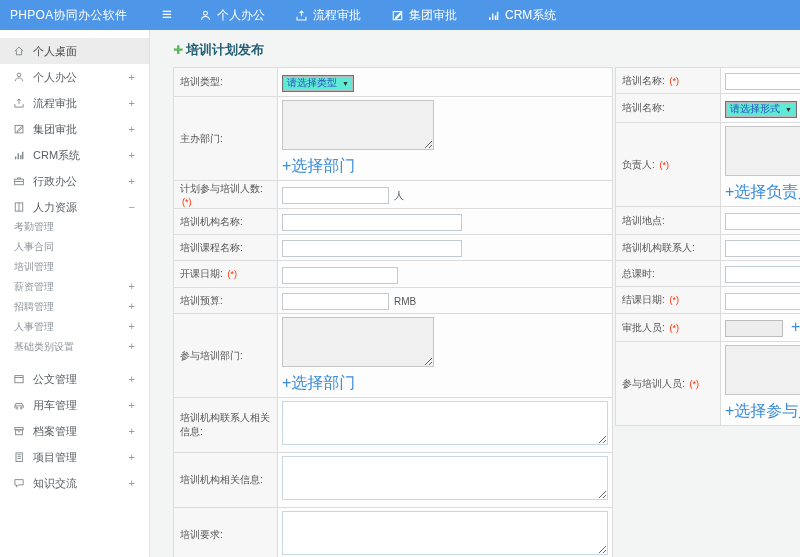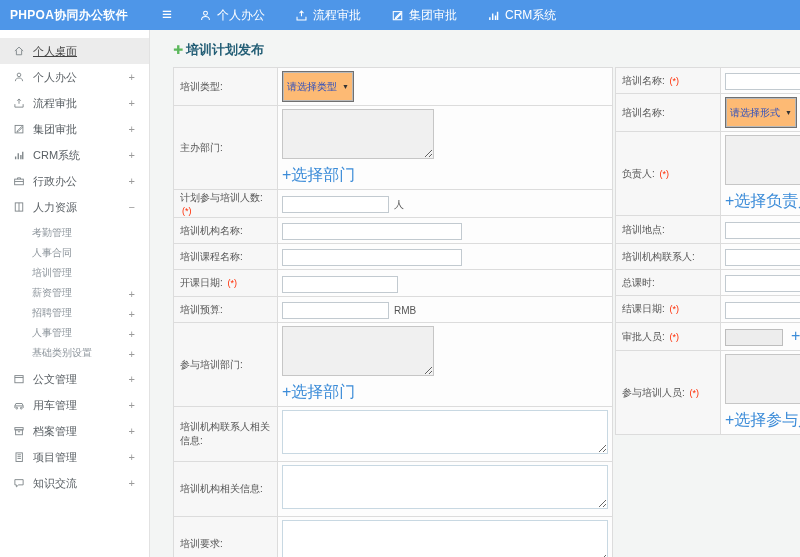--- a/index.html
+++ b/index.html
@@ -2,40 +2,40 @@
 <html><head>
 <meta charset="utf-8">
 <style>
   * { margin:0; padding:0; box-sizing:border-box; }
   html,body { width:800px; height:557px; overflow:hidden;
     font-family:"Liberation Sans","DejaVu Sans",sans-serif; }
   body { background:#f3f5f4; }
 
   
   .topbar { height:30px; background:#4e96e8; display:flex; align-items:center; color:#fff; }
-  .logo { width:150px; padding-left:10px; font-size:12px; font-weight:bold; letter-spacing:.3px; }
+  .logo { width:150px; padding-left:10px; font-size:12px; font-weight:normal; letter-spacing:.3px; }
   .hamburger { width:34px; text-align:center; font-size:17px; font-weight:bold; cursor:pointer; }
   .tmenu { display:flex; align-items:center; }
   .titem { display:flex; align-items:center; gap:5px; padding:0 15px; font-size:12px; cursor:pointer; height:30px; }
   .titem svg { width:13px; height:13px; }
   .caret { font-size:8px; margin-left:2px; }
 
   
   .main { display:flex; height:527px; }
   .sidebar { width:150px; background:#fff; border-right:1px solid #e2e2e2; padding-top:8px; flex:none; }
   .content { flex:1; overflow:hidden; padding-left:23px; }
 
   
   .side-item { position:relative; height:26px; display:flex; align-items:center; padding-left:13px;
     font-size:11px; color:#5a6065; cursor:pointer; }
   .side-item svg { width:12px; height:12px; color:#7d8488; margin-right:8px; flex:none; }
-  .side-item.active { background:#ececec; color:#444;text-decoration:underline; }
+  .side-item.active { background:#ececec; color:#444; }
   .expand { position:absolute; right:14px; color:#9a9a9a; font-size:11px; }
   .sub-list { }
-  .sub-item { position:relative; height:20px; display:flex; align-items:flex-end; padding-left:32px;
+  .sub-item { position:relative; height:20px; display:flex; align-items:flex-start; padding-left:14px;
     font-size:10px; color:#8d959c; cursor:pointer; }
   .gap { height:6px; }
 
   
   .page-title-row { display:flex; align-items:center; padding:11px 0 8px 0; gap:3px; }
   .plus-ic { color:#5cb85c; font-size:12px; font-weight:bold; }
   .page-title { font-size:13px; font-weight:bold; color:#235e75; }
 
   
   .form-wrap { display:flex; align-items:flex-start; }
@@ -52,22 +52,22 @@
   .h26 td{height:25px} .h30 td{height:29px} .h63 td{height:62px} .h29 td{height:28px}
   .h24 td{height:23px} .h27 td{height:26px} .h28 td{height:27px} .h62 td{height:61px}
   .h53 td{height:52px} .h54 td{height:53px}
 
   .inp { height:17px; border:1px solid #c2cad0; background:#fff; font-size:10px; padding:0 3px;
     font-family:"Liberation Sans","DejaVu Sans",sans-serif; }
   .w135{width:135px} .w107{width:107px} .w180{width:180px} .w116{width:116px}
   .w150{width:150px}
   .inp.gray { background:#ededed; border-color:#bdbdbd; width:58px; }
 
-  .sel { display:inline-flex; align-items:center; height:31px; border:1px solid #707070;
-    background:#fdba74; padding:0 4px; font-size:10px; color:#2e4fbe; cursor:pointer; gap:5px;
+  .sel { display:inline-flex; align-items:center; height:17px; border:1px solid #707070;
+    background:#5eead4; padding:0 4px; font-size:10px; color:#2e4fbe; cursor:pointer; gap:5px;
     box-shadow:0 0 0 1px #b9b9b9 inset; }
   .sel .sel-caret { font-size:7px; color:#333; }
 
   textarea { font-family:"Liberation Sans","DejaVu Sans",sans-serif; font-size:10px; }
   textarea.g { width:152px; height:50px; background:#f0f0f0; border:1px solid #c6c6c6; resize:both; }
   textarea.g.narrow { width:150px; }
   textarea.b { width:326px; height:44px; background:#fff; border:1px solid #c8d8e2; resize:both; }
   .ta-cell { vertical-align:top; }
   .flink { color:#3c8cd8; font-size:16px; text-decoration:none; cursor:pointer; }
   .link-row { margin-top:2px; }

